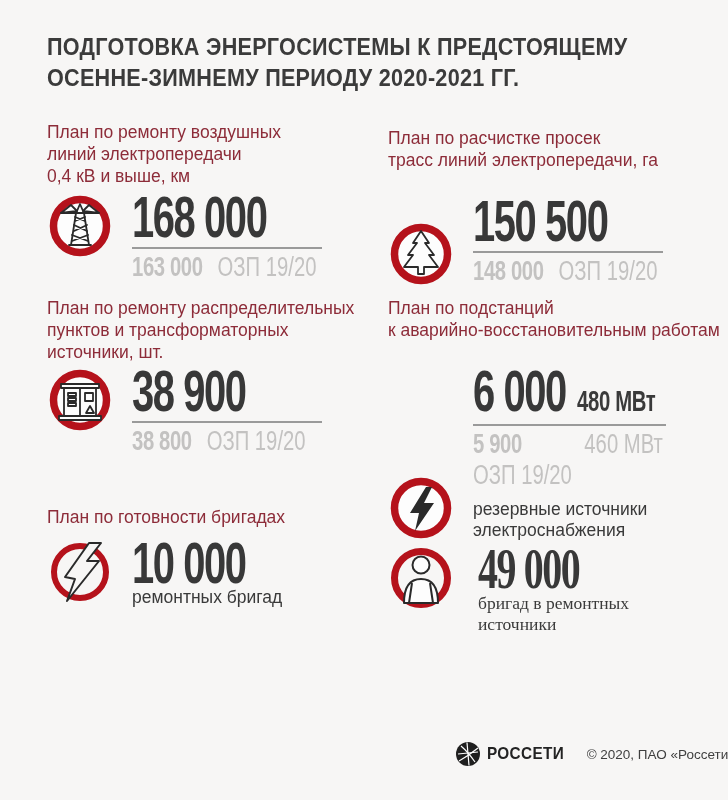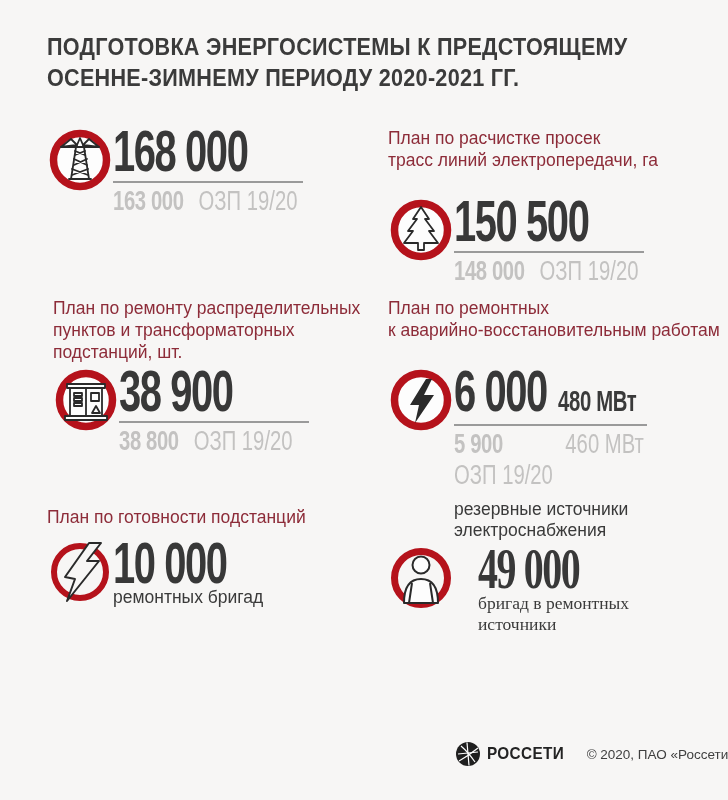--- a/index.html
+++ b/index.html
@@ -19,31 +19,31 @@
     display:block;white-space:nowrap;
     font-size:24px;font-weight:bold;line-height:31px;
     color:#3b3b3b;letter-spacing:.3px;
     transform:scaleX(.9);transform-origin:0 0;
   }
 
   
   .block{position:absolute;}
   .b1{left:47px;top:121px;width:335px;}
   .b2{left:388px;top:127px;width:335px;}
-  .b3{left:53px;top:297px;width:335px;}
+  .b3{left:47px;top:297px;width:335px;}
   .b4{left:388px;top:297px;width:338px;}
   .b5{left:47px;top:506px;width:335px;}
   .b6{left:388px;top:545px;width:335px;}
   .b7{left:228px;top:652px;width:345px;}
 
   .label{color:#8d2c39;font-size:17.5px;line-height:22px;}
   .stat-row{display:flex;align-items:flex-start;}
   .icon-box{width:66px;height:66px;flex:0 0 66px;}
   .icon-box svg{display:block;overflow:visible;}
-  .val-col{}
+  .val-col{margin-left:19px;}
 
   .big-row{display:flex;align-items:baseline;transform:scaleX(.7);transform-origin:0 0;white-space:nowrap;}
   .big{
     font-size:57px;font-weight:bold;line-height:48px;
     letter-spacing:-2px;color:#383838;white-space:nowrap;
   }
   .big-extra{font-size:29px;font-weight:bold;color:#3a3a3a;margin-left:16px;letter-spacing:-.5px;}
 
   .divider{border:0;border-top:2px solid #9a9a9a;margin:6px 0 0 0;width:190px;height:0;}
 
@@ -54,21 +54,21 @@
   .prev-period{font-size:27px;font-weight:normal;color:#c3c2c1;margin-left:20px;}
   .prev-extra{font-size:27px;font-weight:normal;color:#c3c2c1;}
   .prev-period-line{font-size:27px;color:#c3c2c1;line-height:30px;}
 
   .sub{font-size:17.5px;line-height:21px;color:#3a3a3a;}
   .sub.mt{margin-top:9px;}
 
   .mt6{margin-top:6px;}
   .mt4{margin-top:4px;}
   .mt11{margin-top:11px;}
-  .mt26{margin-top:26px;}
+  .mt26{margin-top:26px;align-items:flex-end;}
 
   
   .footer{position:absolute;left:455px;top:741px;display:flex;align-items:center;}
   .logo-emblem{width:26px;height:26px;}
   .logo-text{
     font-size:17px;font-weight:bold;color:#232323;letter-spacing:.4px;
     margin-left:6px;transform:scaleX(.9);transform-origin:0 50%;white-space:nowrap;
   }
   .copyright{font-size:13.5px;color:#3f3f3f;margin-left:14px;white-space:nowrap;}
 
@@ -78,20 +78,25 @@
 <body>
 
 <div class="canvas">
 
   <div class="title">
     <span class="title-line">ПОДГОТОВКА ЭНЕРГОСИСТЕМЫ К ПРЕДСТОЯЩЕМУ</span>
     <span class="title-line">ОСЕННЕ-ЗИМНЕМУ ПЕРИОДУ 2020-2021 ГГ.</span>
   </div>
 
   <div class="block b1">
+    <div class="label">
+      <div>План по ремонту воздушных</div>
+      <div>линий электропередачи</div>
+      <div>0,4 кВ и выше, км</div>
+    </div>
     <div class="stat-row mt6">
       <div class="icon-box">
         <svg width="66" height="66" viewBox="0 0 66 66">
           <circle cx="33" cy="33" r="26.5" fill="#fdfdfd" stroke="#b5121b" stroke-width="7.5"></circle>
           <g class="ic-stroke">
             <path d="M14,20 H52"></path>
             <path d="M14,20 L24,12 L30,18 Z"></path>
             <path d="M52,20 L42,12 L36,18 Z"></path>
             <path d="M30,18 L33,11 L36,18"></path>
             <path d="M29,20 L24,52 M37,20 L42,52"></path>
@@ -141,21 +146,21 @@
         </div>
           </div>
       </div>
     </div>
   </div>
 
   <div class="block b3">
     <div class="label">
       <div>План по ремонту  распределительных</div>
       <div>пунктов и трансформаторных</div>
-      <div>подстанций, шт.</div>
+      <div>источники, шт.</div>
     </div>
     <div class="stat-row mt4">
       <div class="icon-box">
         <svg width="66" height="66" viewBox="0 0 66 66">
           <circle cx="33" cy="33" r="26.5" fill="#fdfdfd" stroke="#b5121b" stroke-width="7.5"></circle>
           <g class="ic-stroke" fill="#fdfdfd">
             <rect x="14" y="17" width="38" height="4" fill="#fdfdfd"></rect>
             <rect x="12" y="49" width="42" height="4" fill="#fdfdfd"></rect>
             <rect x="17" y="21" width="32" height="28" fill="#fdfdfd"></rect>
             <path d="M33,21 V49"></path>
@@ -177,21 +182,21 @@
           <span class="prev-val">38 800</span>
           <span class="prev-period">ОЗП 19/20</span>
         </div>
           </div>
       </div>
     </div>
   </div>
 
   <div class="block b4">
     <div class="label">
-      <div>План по ремонтных</div>
+      <div>План по подстанций</div>
       <div>к аварийно-восстановительным работам</div>
     </div>
     <div class="stat-row mt26">
       <div class="icon-box">
         <svg width="66" height="66" viewBox="0 0 66 66">
           <circle cx="33" cy="33" r="26.5" fill="#fdfdfd" stroke="#b5121b" stroke-width="7.5"></circle>
           <path d="M38,12 L22,38 H31 L27,56 L46,28 H36 L44,12 Z" fill="#2a2a2a"></path>
         </svg>
       </div>
       <div class="val-col">
@@ -210,21 +215,21 @@
         <div class="sub mt">
           <div>резервные источники</div>
           <div>электроснабжения</div>
         </div>
       </div>
     </div>
   </div>
 
   <div class="block b5">
     <div class="label">
-      <div>План по готовности подстанций</div>
+      <div>План по готовности бригадах</div>
     </div>
     <div class="stat-row mt11">
       <div class="icon-box">
         <svg width="66" height="66" viewBox="0 0 66 66">
           <circle cx="33" cy="33" r="26" fill="none" stroke="#b5121b" stroke-width="6"></circle>
           <path d="M42,4 L18,38 L28,40 L20,62 L52,22 L40,22 L54,4 Z" fill="#f7f6f5" stroke="#2a2a2a" stroke-width="2" stroke-linejoin="round"></path>
         </svg>
       </div>
       <div class="val-col">
         <div class="big-row">

